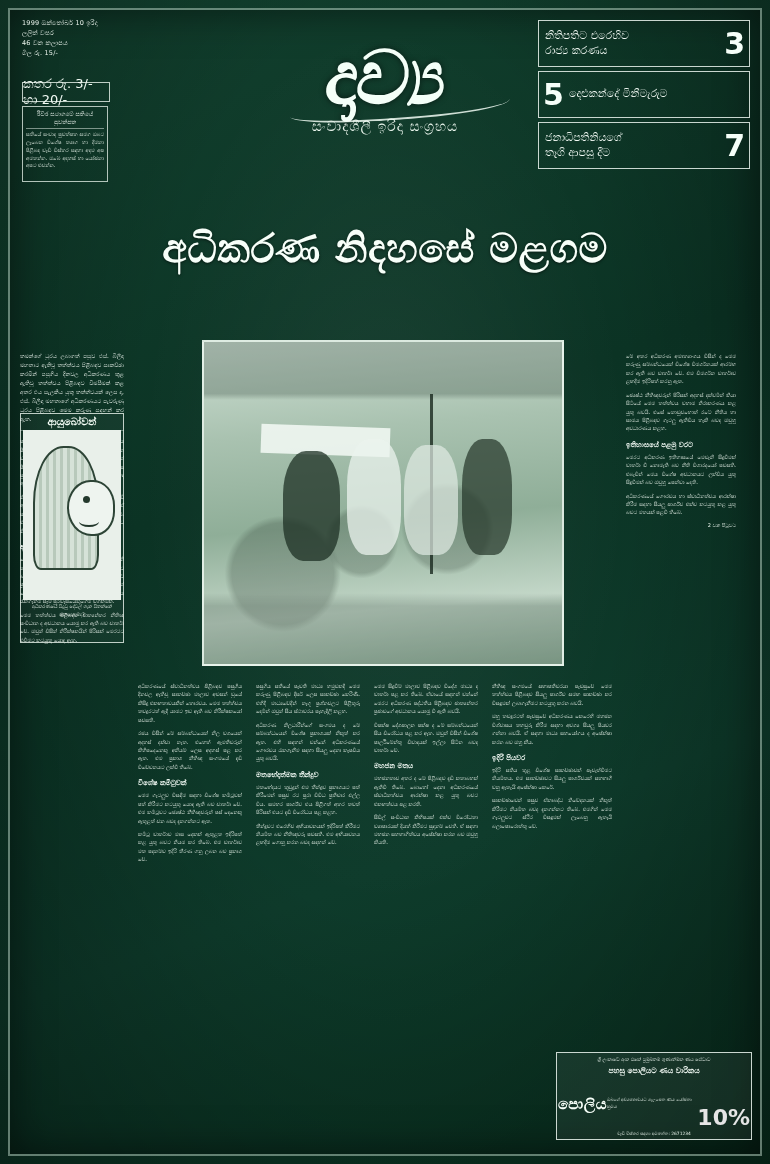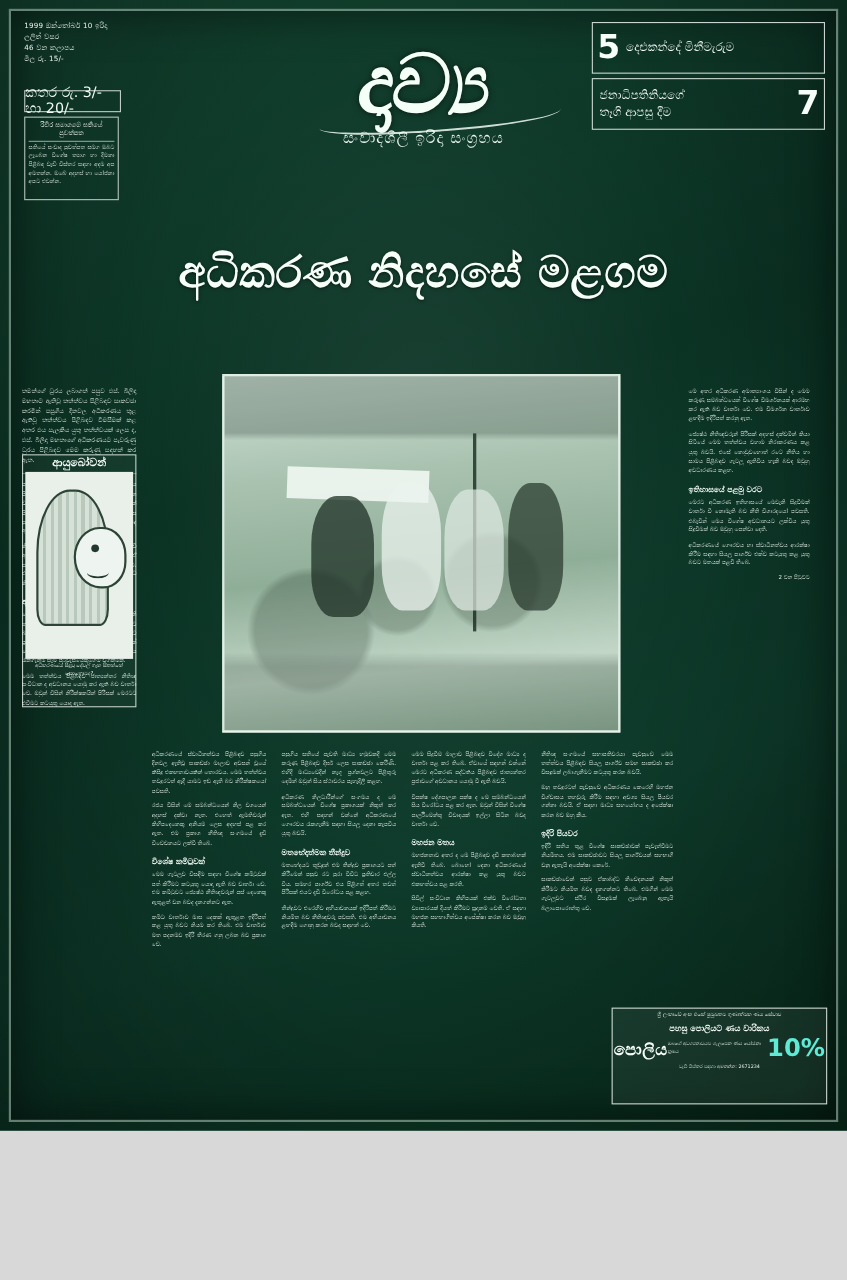--- a/index.html
+++ b/index.html
@@ -1,18 +1,18 @@
 <!DOCTYPE html>
 <html><head>
 <meta charset="utf-8">
 <style>
   html,body{margin:0;padding:0;background:#d8d8d8;}
   body{font-family:"DejaVu Sans", sans-serif;}
   .page{
-    position:relative;width:770px;height:1028px;overflow:hidden;
+    position:relative;width:770px;height:1164px;overflow:hidden;
     background:#0d3a2a;
   }
   
   .page::before{
     content:"";position:absolute;inset:0;
     background:
       radial-gradient(ellipse at 50% 40%, rgba(255,255,255,0.06) 0%, rgba(0,0,0,0.0) 45%, rgba(0,0,0,0.35) 100%),
       linear-gradient(160deg,#12402e 0%,#0b3324 40%,#0e3b2b 70%,#09301f 100%);
     pointer-events:none;
   }
@@ -141,21 +141,21 @@
   
   .bottomad{
     position:absolute;right:0;bottom:6px;width:196px;height:88px;
     border:1px solid rgba(235,245,238,.85);box-sizing:border-box;
     background:rgba(255,255,255,.06);padding:4px 1px;
   }
   .bottomad .l1{font-size:4.8px;color:#f0f8f2;text-align:center;line-height:1.45;}
   .bottomad .l2{font-size:7.5px;color:#f6fdf8;text-align:center;margin-top:2px;font-weight:bold;}
   .bottomad .row{display:flex;align-items:center;justify-content:space-between;margin-top:3px;}
   .bottomad .brand{font-size:15px;font-weight:bold;color:#f7fff9;letter-spacing:.5px;}
-  .bottomad .pct{font-size:22px;font-weight:bold;color:#5eead4;line-height:1;}
+  .bottomad .pct{font-size:22px;font-weight:bold;color:#e5e5e5;line-height:1;margin-top:28px;}
   .bottomad .small{font-size:4.4px;color:#e6f1e9;line-height:1.5;}
   .bottomad .phone{font-size:4.4px;color:#e6f1e9;margin-top:2px;text-align:center;}
   .byline{font-size:5px;color:#e6f1e9;text-align:right;margin-top:4px;}
 </style>
 </head>
 <body>
 
 <div class="page">
   <div class="sheet"></div>
 
@@ -175,20 +175,25 @@
       <div class="adb">සතියේ සංවාද පුවත්පත සමග ඔබට ලැබෙන විශේෂ ත්‍යාග හා දීමනා පිළිබඳ වැඩි විස්තර සඳහා අදම අප අමතන්න. ඔබේ අදහස් හා යෝජනා අපට එවන්න.</div>
     </div>
 
     <div class="logo">
       <div class="word">දාව්‍ය</div>
       <div class="swash"></div>
       <div class="slogan">සංවාදශීලී ඉරිදා සංග්‍රහය</div>
     </div>
 
     <div class="teasers">
+      <div class="teaser">
+        <div class="t1">නීතිපතිට එරෙහිව</div>
+        <div class="t2">රාජ්‍ය කරණය</div>
+        <div class="num">3</div>
+      </div>
       <div class="teaser numleft">
         <div class="t1">දෙළුකන්දේ මිනීමැරුම</div>
         <div class="t2"></div>
         <div class="num">5</div>
       </div>
       <div class="teaser">
         <div class="t1">ජනාධිපතිනියගේ</div>
         <div class="t2">තෑගි ආපසු දීම</div>
         <div class="num">7</div>
       </div>

